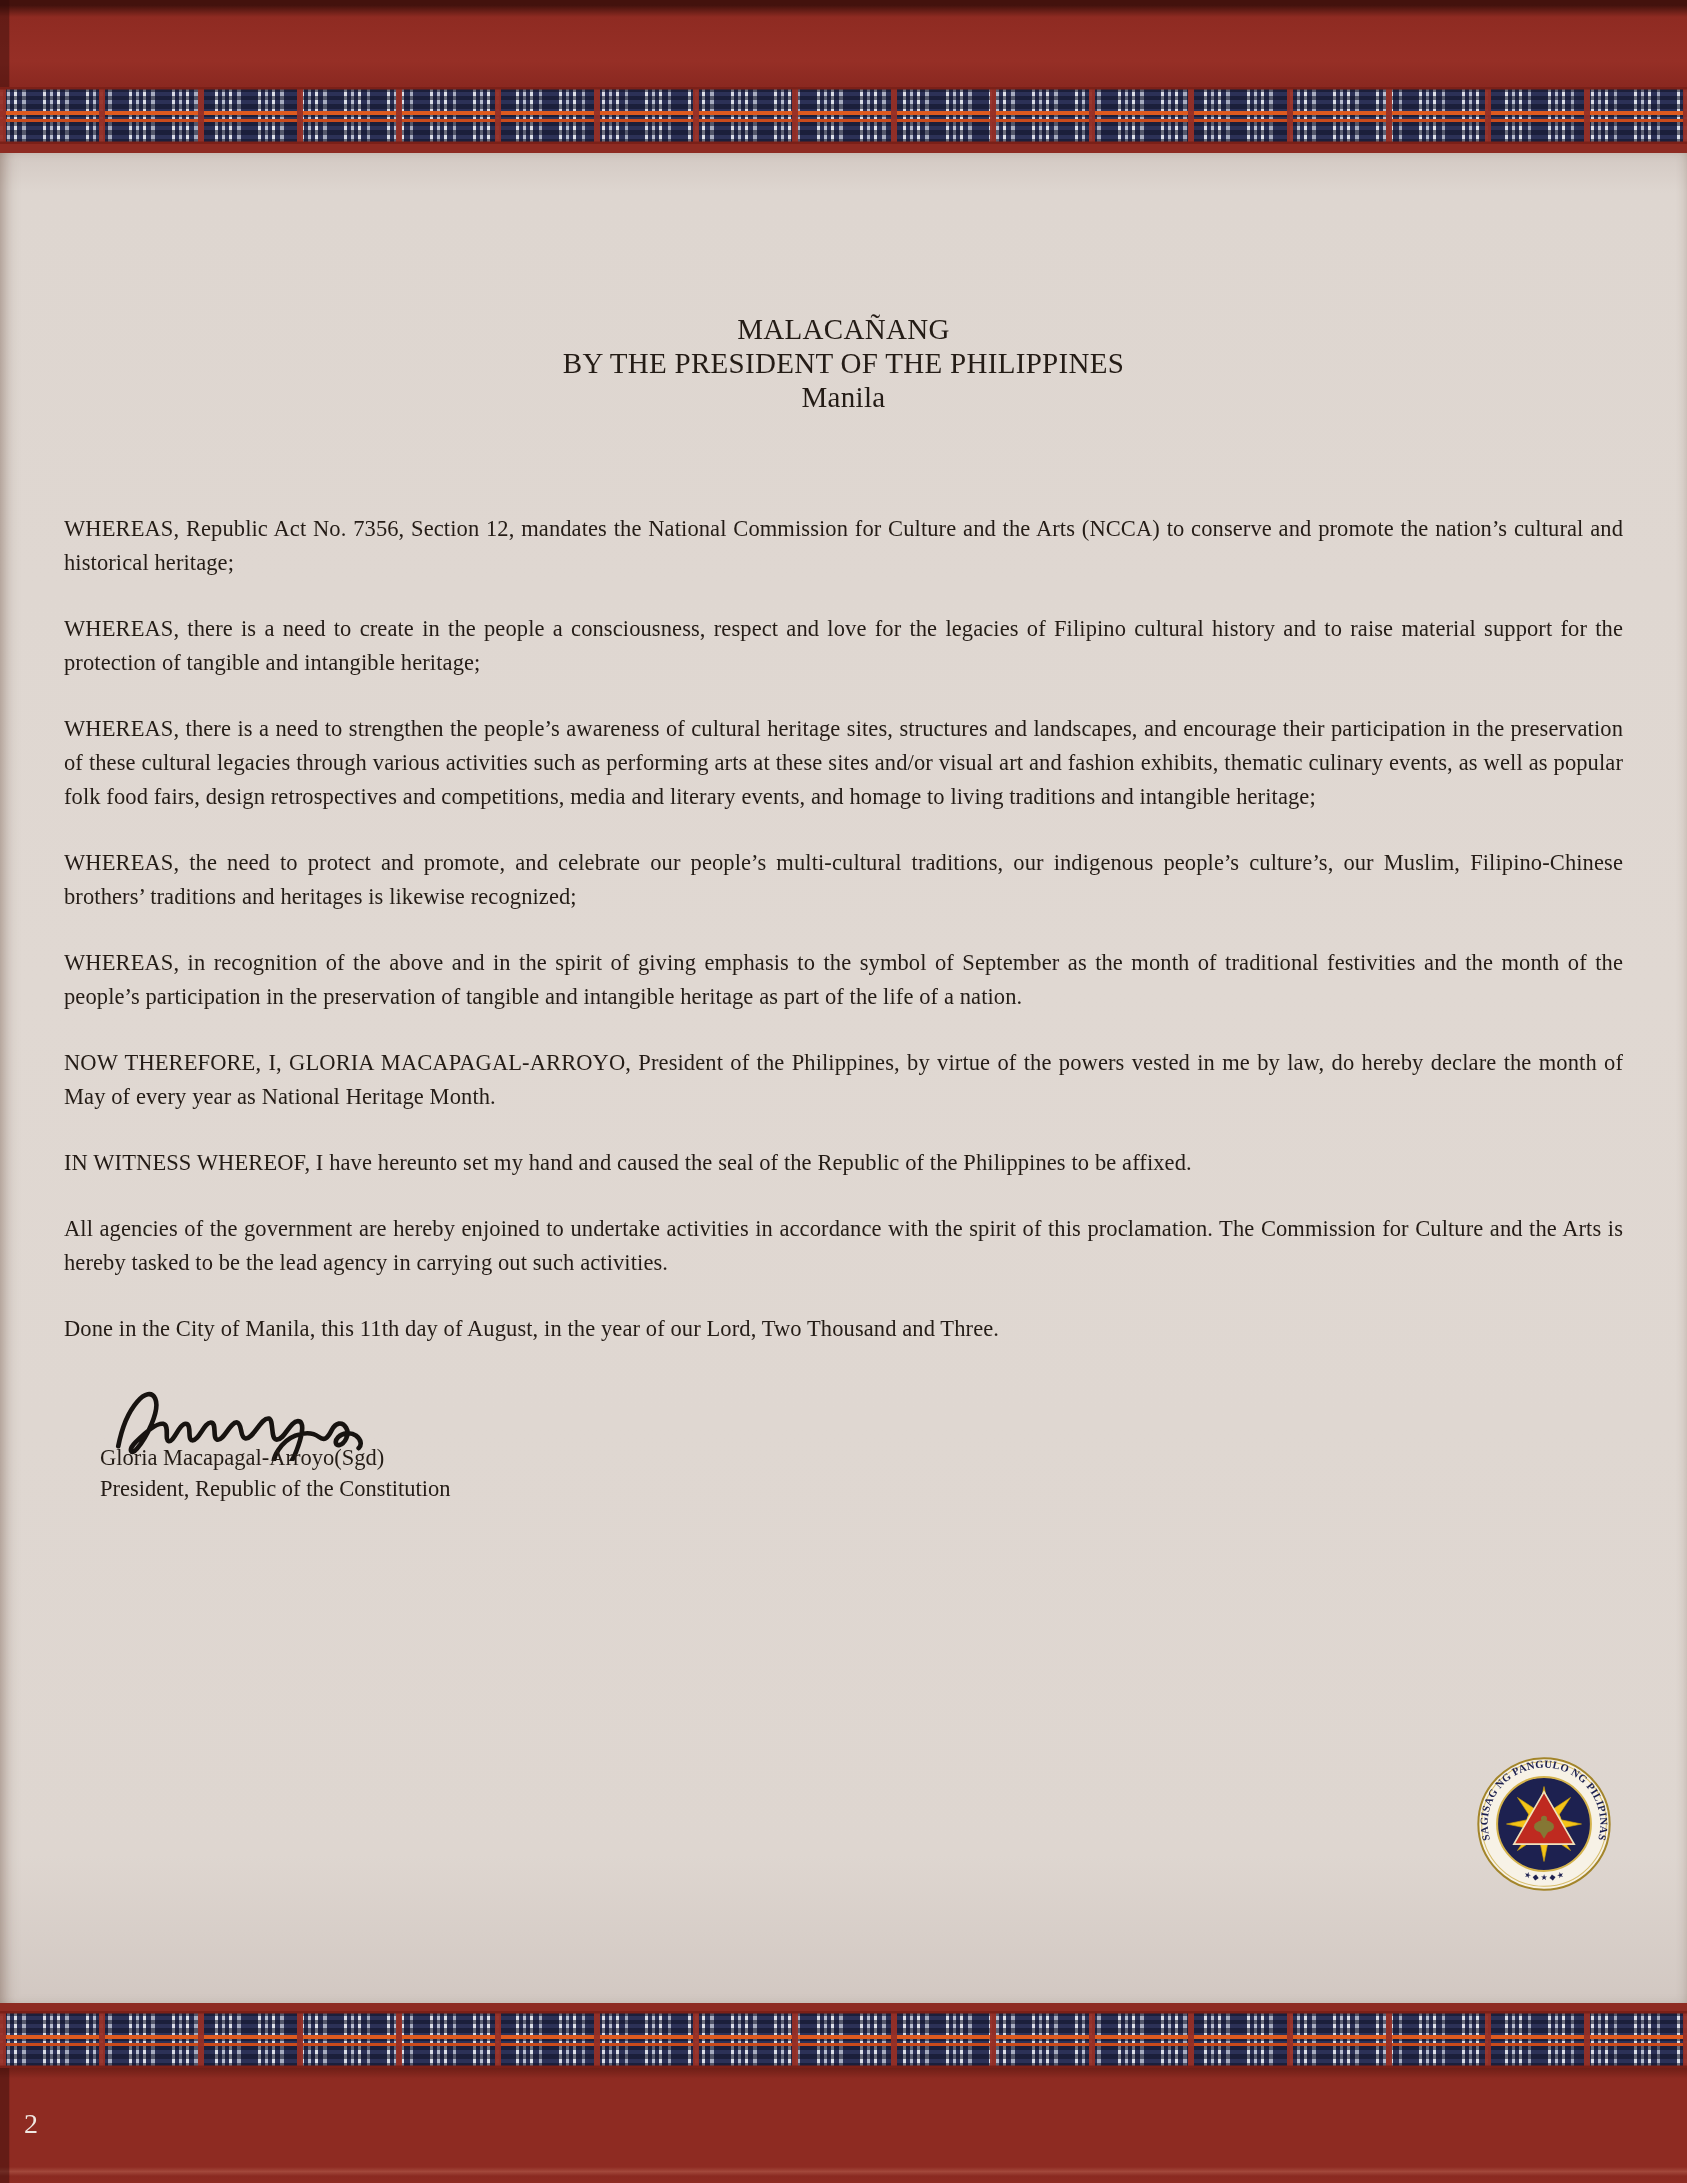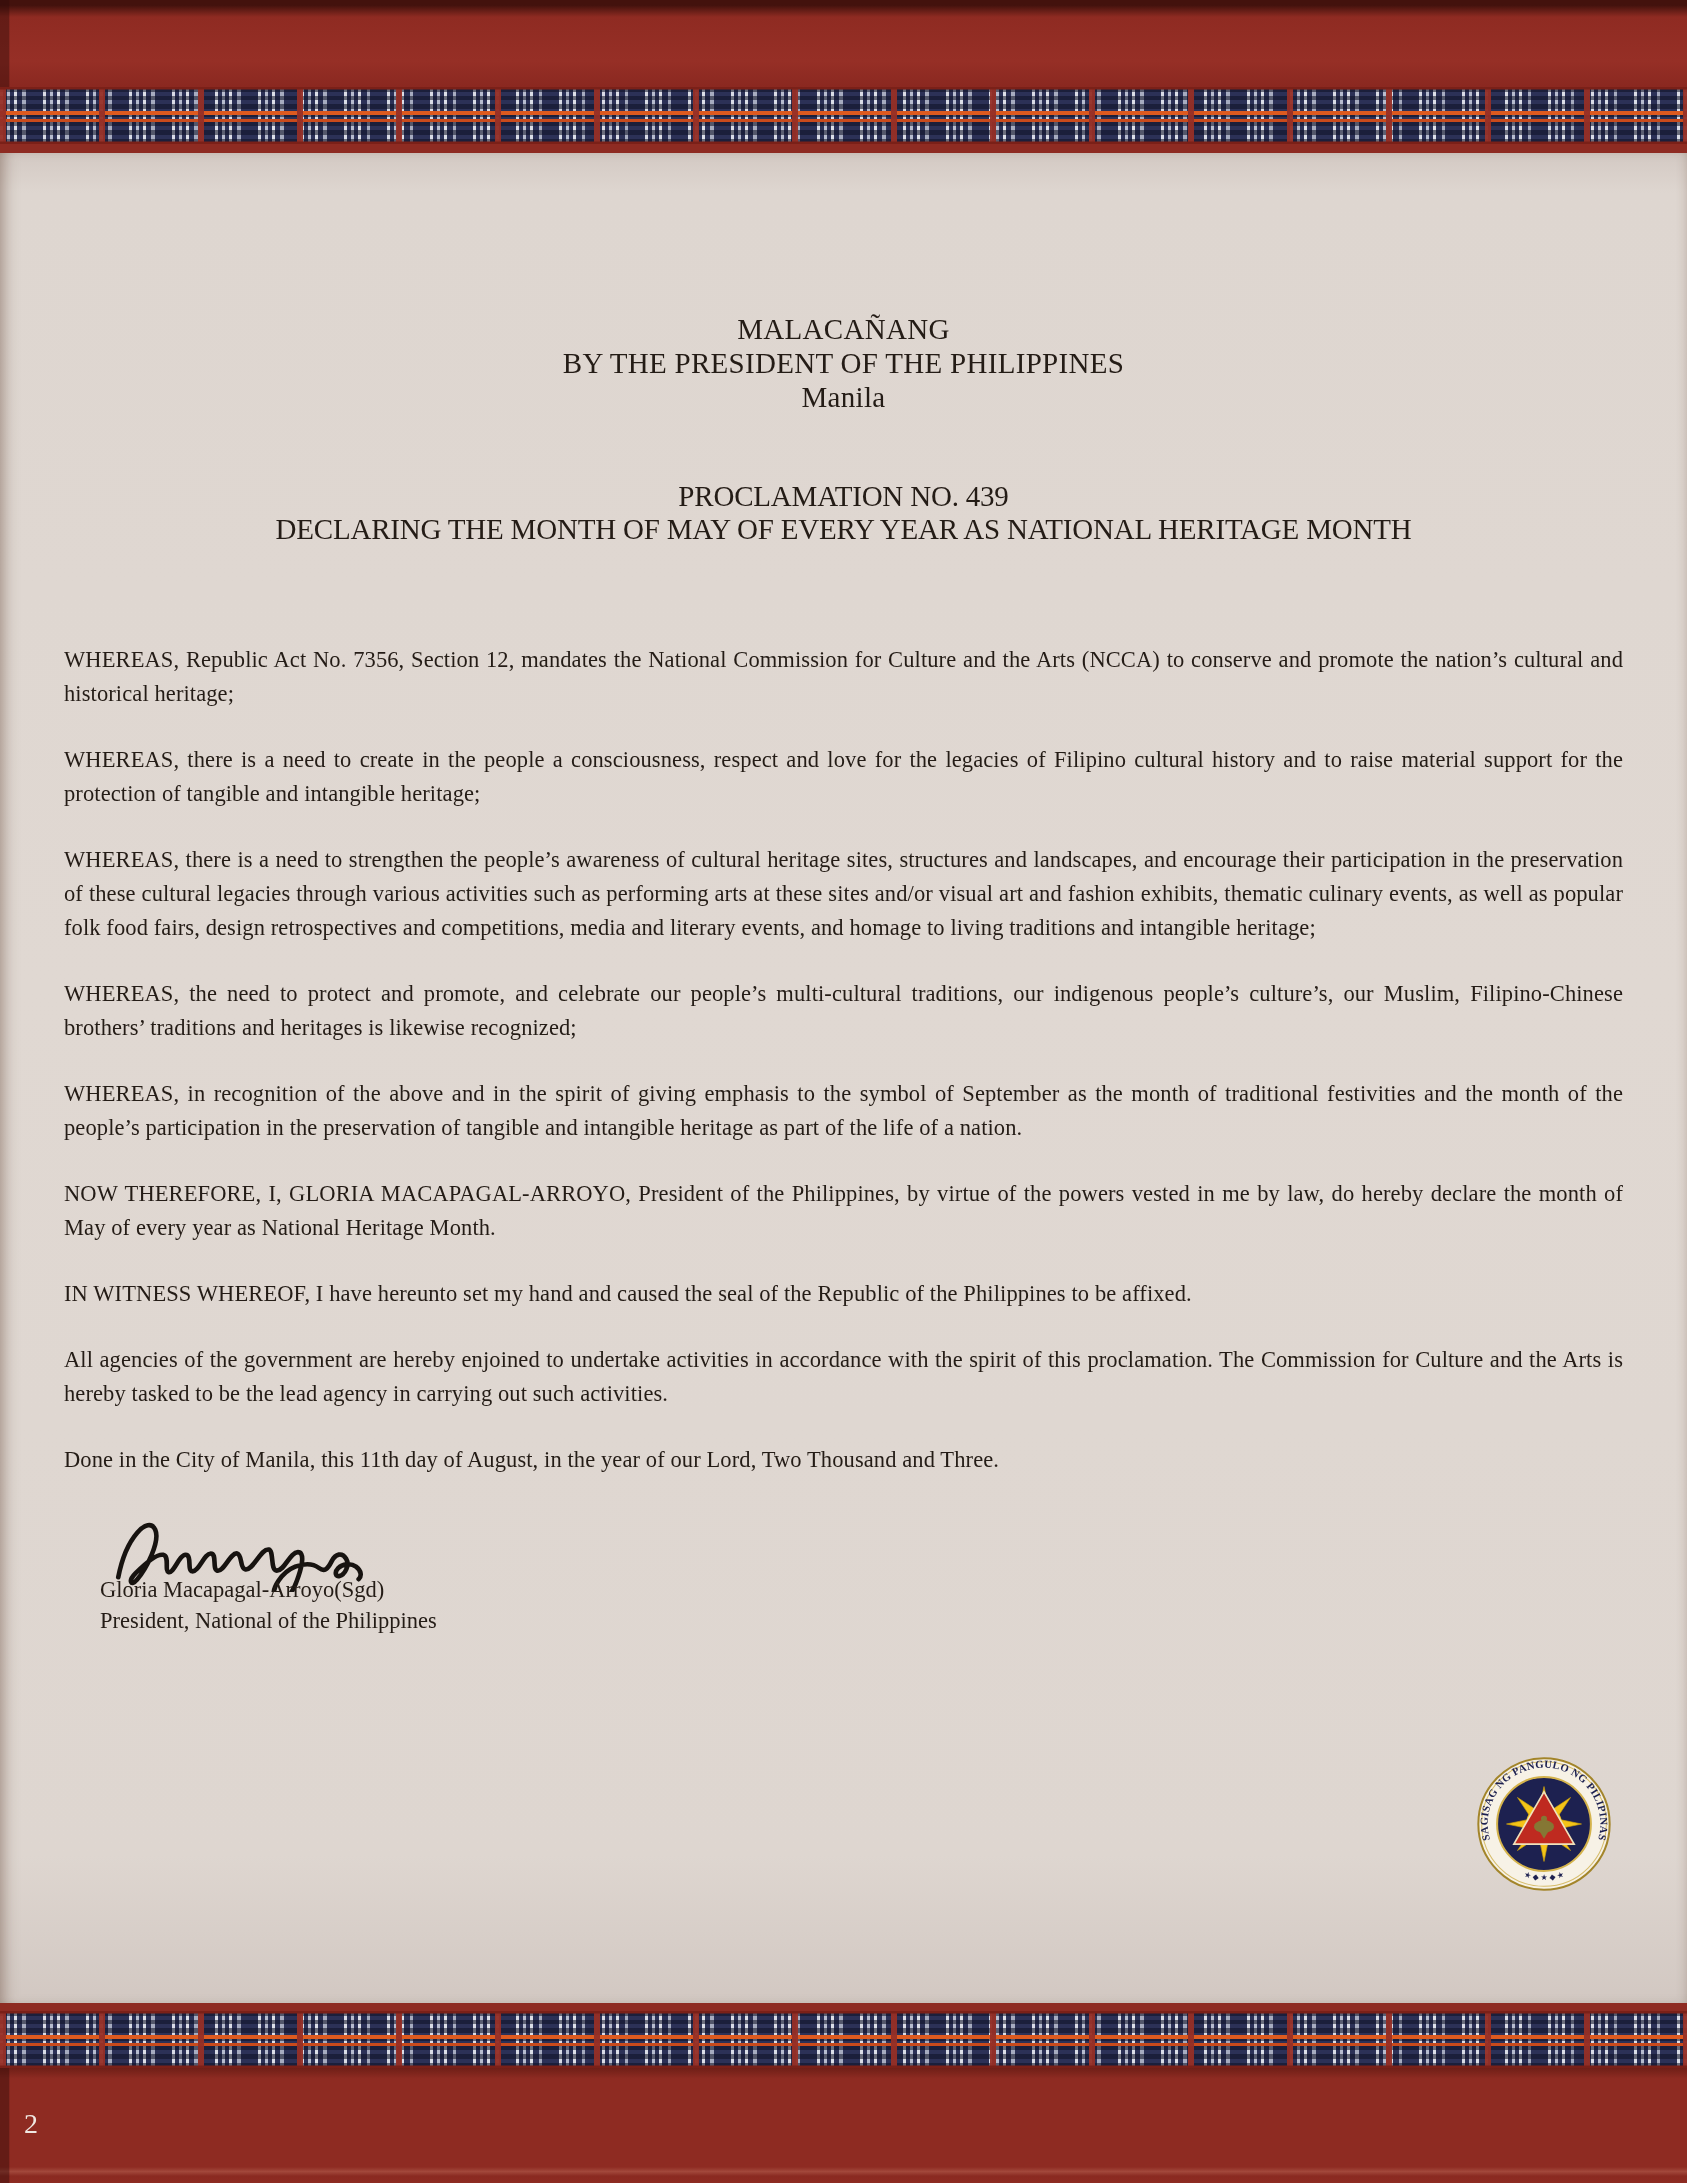--- a/index.html
+++ b/index.html
@@ -78,24 +78,20 @@
   <div class="weave weave-top"></div>
 
   <div class="content">
 
     <div class="doc-header">
       <div>MALACAÑANG</div>
       <div>BY THE PRESIDENT OF THE PHILIPPINES</div>
       <div>Manila</div>
     </div>
 
-    <div class="doc-title">
-      <div>PROCLAMATION NO. 439</div>
-      <div>DECLARING THE MONTH OF MAY OF EVERY YEAR AS NATIONAL HERITAGE MONTH</div>
-    </div>
 
     <div class="doc-body">
       <p class="para">WHEREAS, Republic Act No. 7356, Section 12, mandates the National Commission for Culture and the Arts (NCCA) to conserve and promote the nation’s cultural and historical heritage;</p>
       <p class="para">WHEREAS, there is a need to create in the people a consciousness, respect and love for the legacies of Filipino cultural history and to raise material support for the protection of tangible and intangible heritage;</p>
       <p class="para">WHEREAS, there is a need to strengthen the people’s awareness of cultural heritage sites, structures and landscapes, and encourage their participation in the preservation of these cultural legacies through various activities such as performing arts at these sites and/or visual art and fashion exhibits, thematic culinary events, as well as popular folk food fairs, design retrospectives and competitions, media and literary events, and homage to living traditions and intangible heritage;</p>
       <p class="para">WHEREAS, the need to protect and promote, and celebrate our people’s multi-cultural traditions, our indigenous people’s culture’s, our Muslim, Filipino-Chinese brothers’ traditions and heritages is likewise recognized;</p>
       <p class="para">WHEREAS, in recognition of the above and in the spirit of giving emphasis to the symbol of September as the month of traditional festivities and the month of the people’s participation in the preservation of tangible and intangible heritage as part of the life of a nation.</p>
       <p class="para">NOW THEREFORE, I, GLORIA MACAPAGAL-ARROYO, President of the Philippines, by virtue of the powers vested in me by law, do hereby declare the month of May of every year as National Heritage Month.</p>
       <p class="para">IN WITNESS WHEREOF, I have hereunto set my hand and caused the seal of the Republic of the Philippines to be affixed.</p>
       <p class="para">All agencies of the government are hereby enjoined to undertake activities in accordance with the spirit of this proclamation. The Commission for Culture and the Arts is hereby tasked to be the lead agency in carrying out such activities.</p>
@@ -107,21 +103,21 @@
         <path d="M14 100 C 26 38, 60 6, 70 28 C 78 46, 56 88, 42 104 C 34 114, 28 106, 40 94
                  C 56 78, 72 64, 82 66 C 92 68, 84 90, 90 92 C 98 95, 106 66, 116 66
                  C 126 66, 118 90, 126 91 C 136 92, 144 64, 154 64 C 164 64, 156 88, 164 90
                  C 174 92, 184 62, 194 64 C 202 66, 198 86, 206 88 C 218 91, 230 56, 242 58
                  C 250 60, 244 90, 254 90 C 266 90, 274 62, 286 62 C 296 62, 293 80, 287 98
                  C 278 126, 260 150, 251 132 C 244 118, 262 92, 282 84 C 298 78, 310 80, 318 86
                  C 326 92, 331 88, 337 76 C 343 64, 353 62, 359 72 C 365 82, 357 96, 349 98
                  C 343 100, 341 92, 347 86 C 353 80, 366 78, 374 84 C 382 90, 383 98, 378 103" fill="none" stroke="#171310" stroke-width="7" stroke-linecap="round"></path>
       </svg>
       <div class="sig-name">Gloria Macapagal-Arroyo(Sgd)</div>
-      <div class="sig-role">President, National of the Philippines</div>
+      <div class="sig-role">President, Republic of the Constitution</div>
     </div>
 
   </div>
 
   <svg class="seal" viewBox="0 0 200 200" aria-hidden="true">
     <circle cx="100" cy="100" r="98" fill="#f7f2e6" stroke="#a3852a" stroke-width="3"></circle>
     <circle cx="100" cy="100" r="93" fill="none" stroke="#d6bc6a" stroke-width="1.5"></circle>
     <circle cx="100" cy="100" r="70" fill="#1d2150" stroke="#d4b34c" stroke-width="3"></circle>
     <polygon points="100,44 107.7,81.5 139.6,60.4 118.5,92.3 156,100 118.5,107.7 139.6,139.6 107.7,118.5 100,156 92.3,118.5 60.4,139.6 81.5,107.7 44,100 81.5,92.3 60.4,60.4 92.3,81.5" fill="#f4c417" stroke="#c79e0e" stroke-width="1"></polygon>
     <circle cx="100" cy="100" r="27" fill="#f4c417"></circle>

